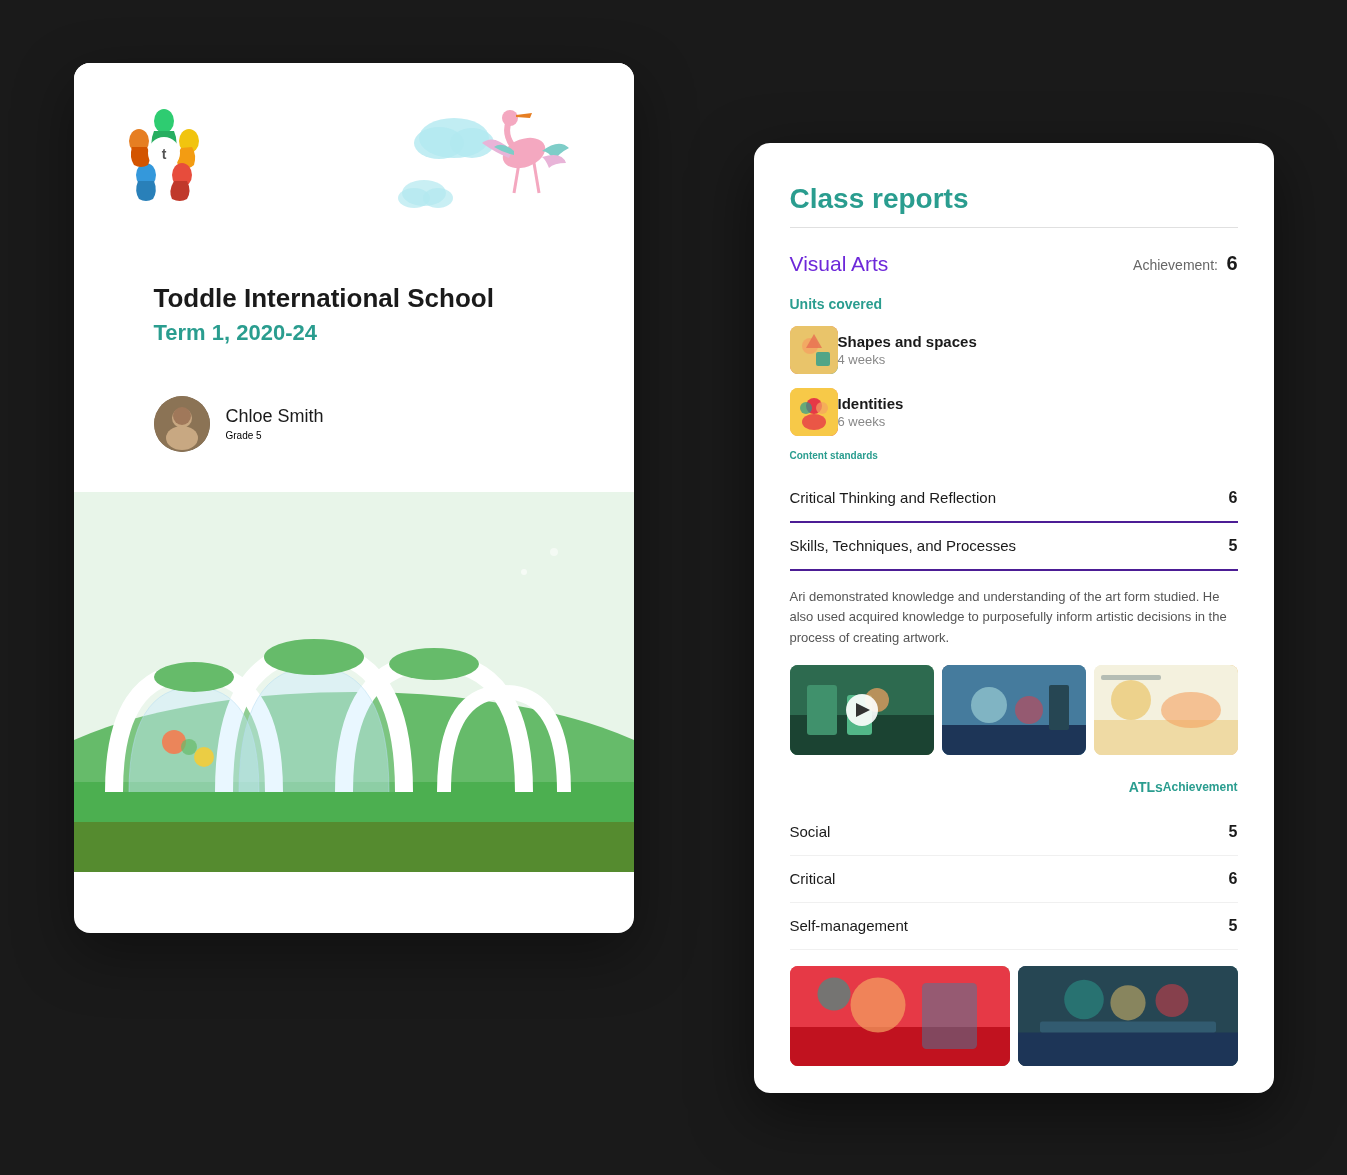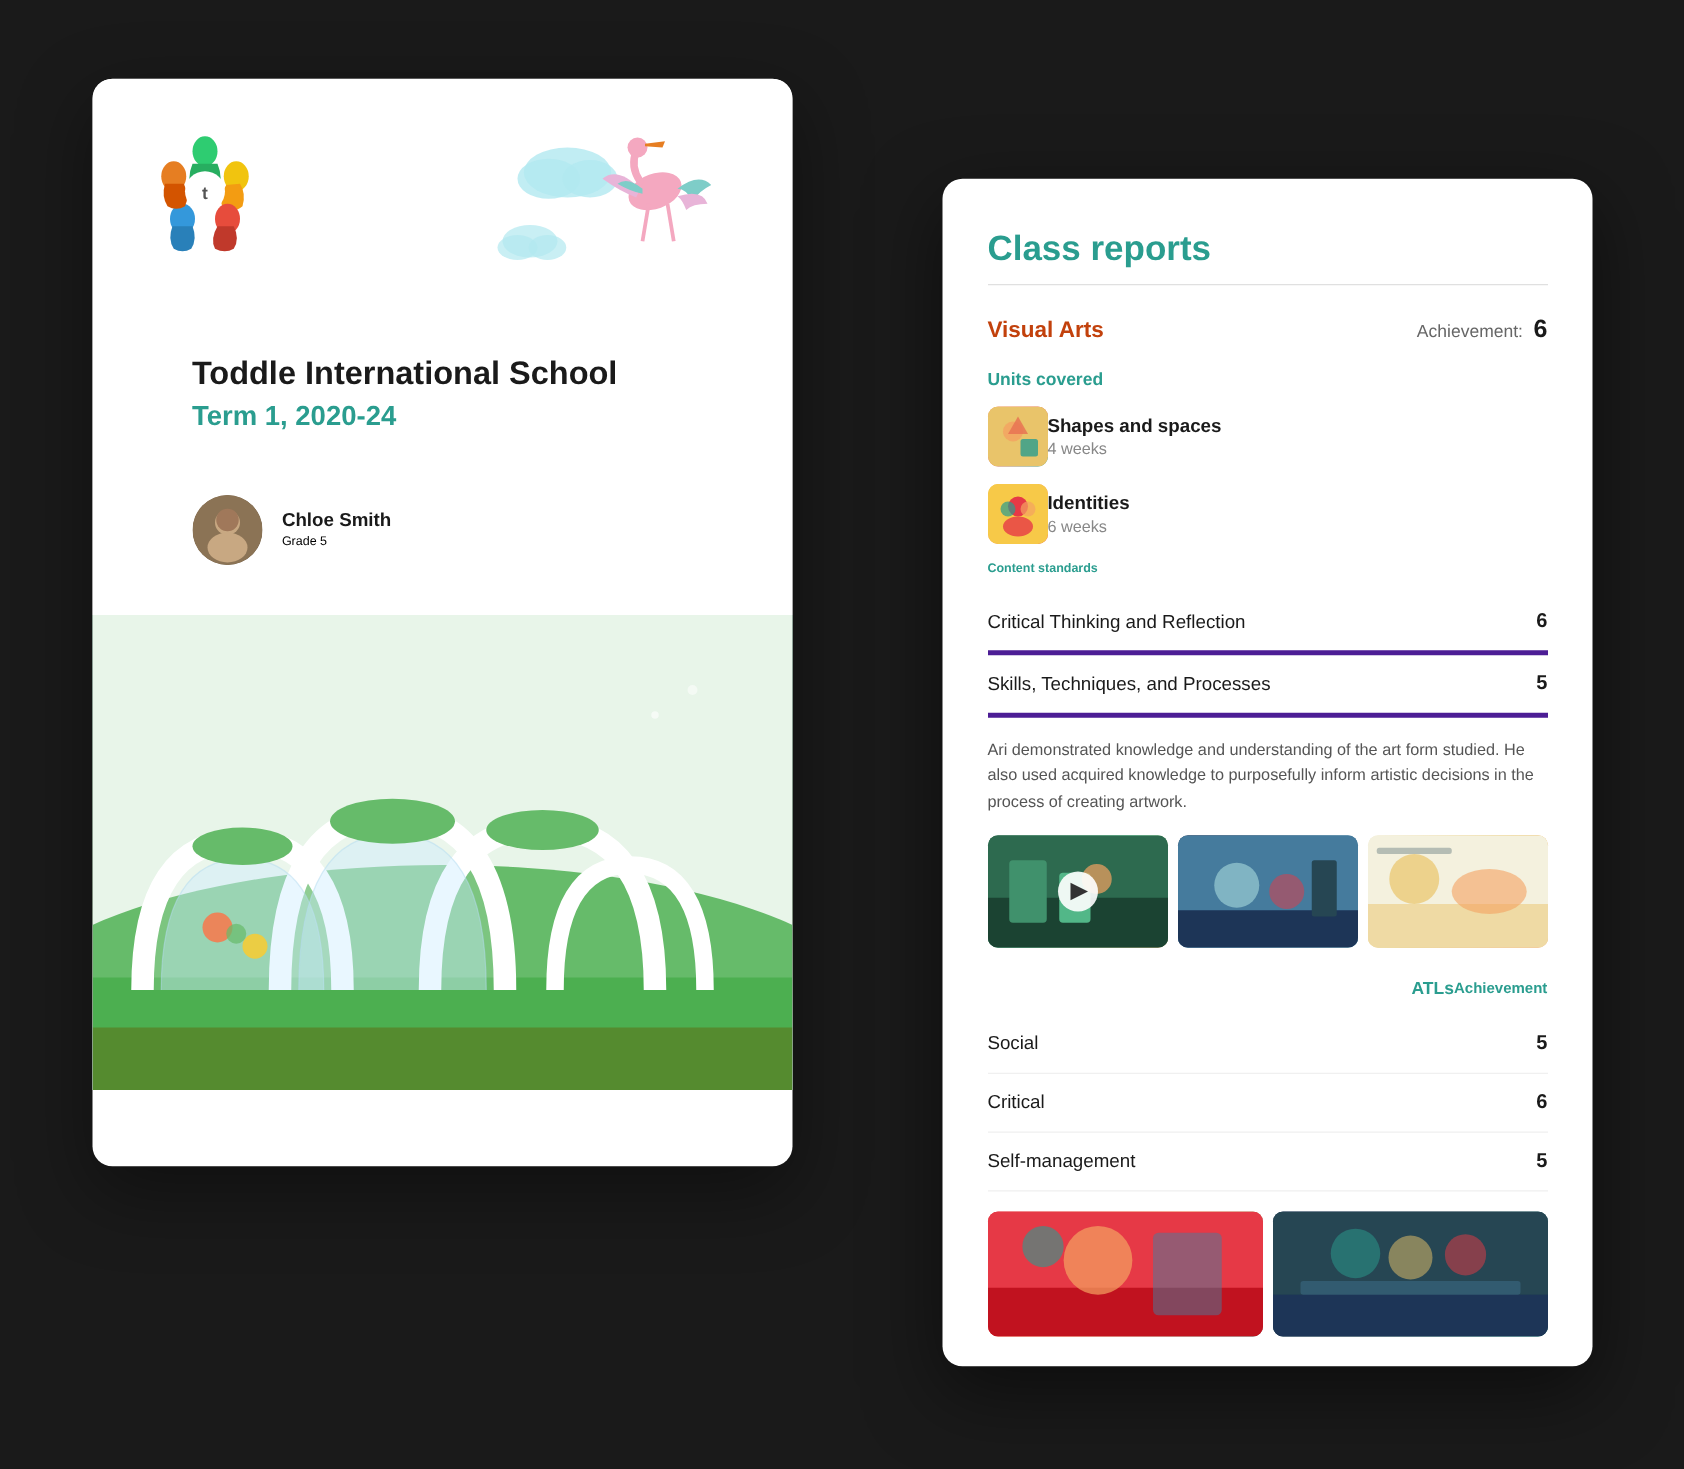--- a/index.html
+++ b/index.html
@@ -107,22 +107,22 @@
       height: 100%;
       background: linear-gradient(135deg, #8B7355, #6B5B45);
       display: flex;
       align-items: center;
       justify-content: center;
       font-size: 22px;
       color: white;
     }
 
     .student-name {
-      font-size: 15px;
-      font-weight: 700;
+      font-size: 18px;
+      font-weight: 400;
       color: #1a1a1a;
     }
 
     .student-grade {
       font-size: 10px;
       color: #000000;
       margin-top: 3px;
     }
 
     .building-image {
@@ -173,23 +173,23 @@
     }
 
     .subject-header {
       display: flex;
       justify-content: space-between;
       align-items: center;
       margin-bottom: 20px;
     }
 
     .subject-name {
-      font-size: 18px;
-      font-weight: 700;
-      color: #c2410c;
+      font-size: 21px;
+      font-weight: 400;
+      color: #6d28d9;
     }
 
     .achievement-label {
       font-size: 14px;
       color: #666;
     }
 
     .achievement-value {
       font-size: 20px;
       font-weight: 700;
@@ -250,23 +250,23 @@
       font-size: 10px;
       font-weight: 600;
       color: #2a9d8f;
       margin-bottom: 14px;
       margin-top: 4px;
     }
 
     .standard-row {
       display: flex;
       justify-content: space-between;
-      align-items: flex-end;
+      align-items: center;
       padding: 14px 0;
-      border-bottom: 4px solid #4c1d95;
+      border-bottom: 2px solid #4c1d95;
     }
 
     .standard-name {
       font-size: 15px;
       color: #1a1a1a;
     }
 
     .standard-score {
       font-size: 16px;
       font-weight: 600;

